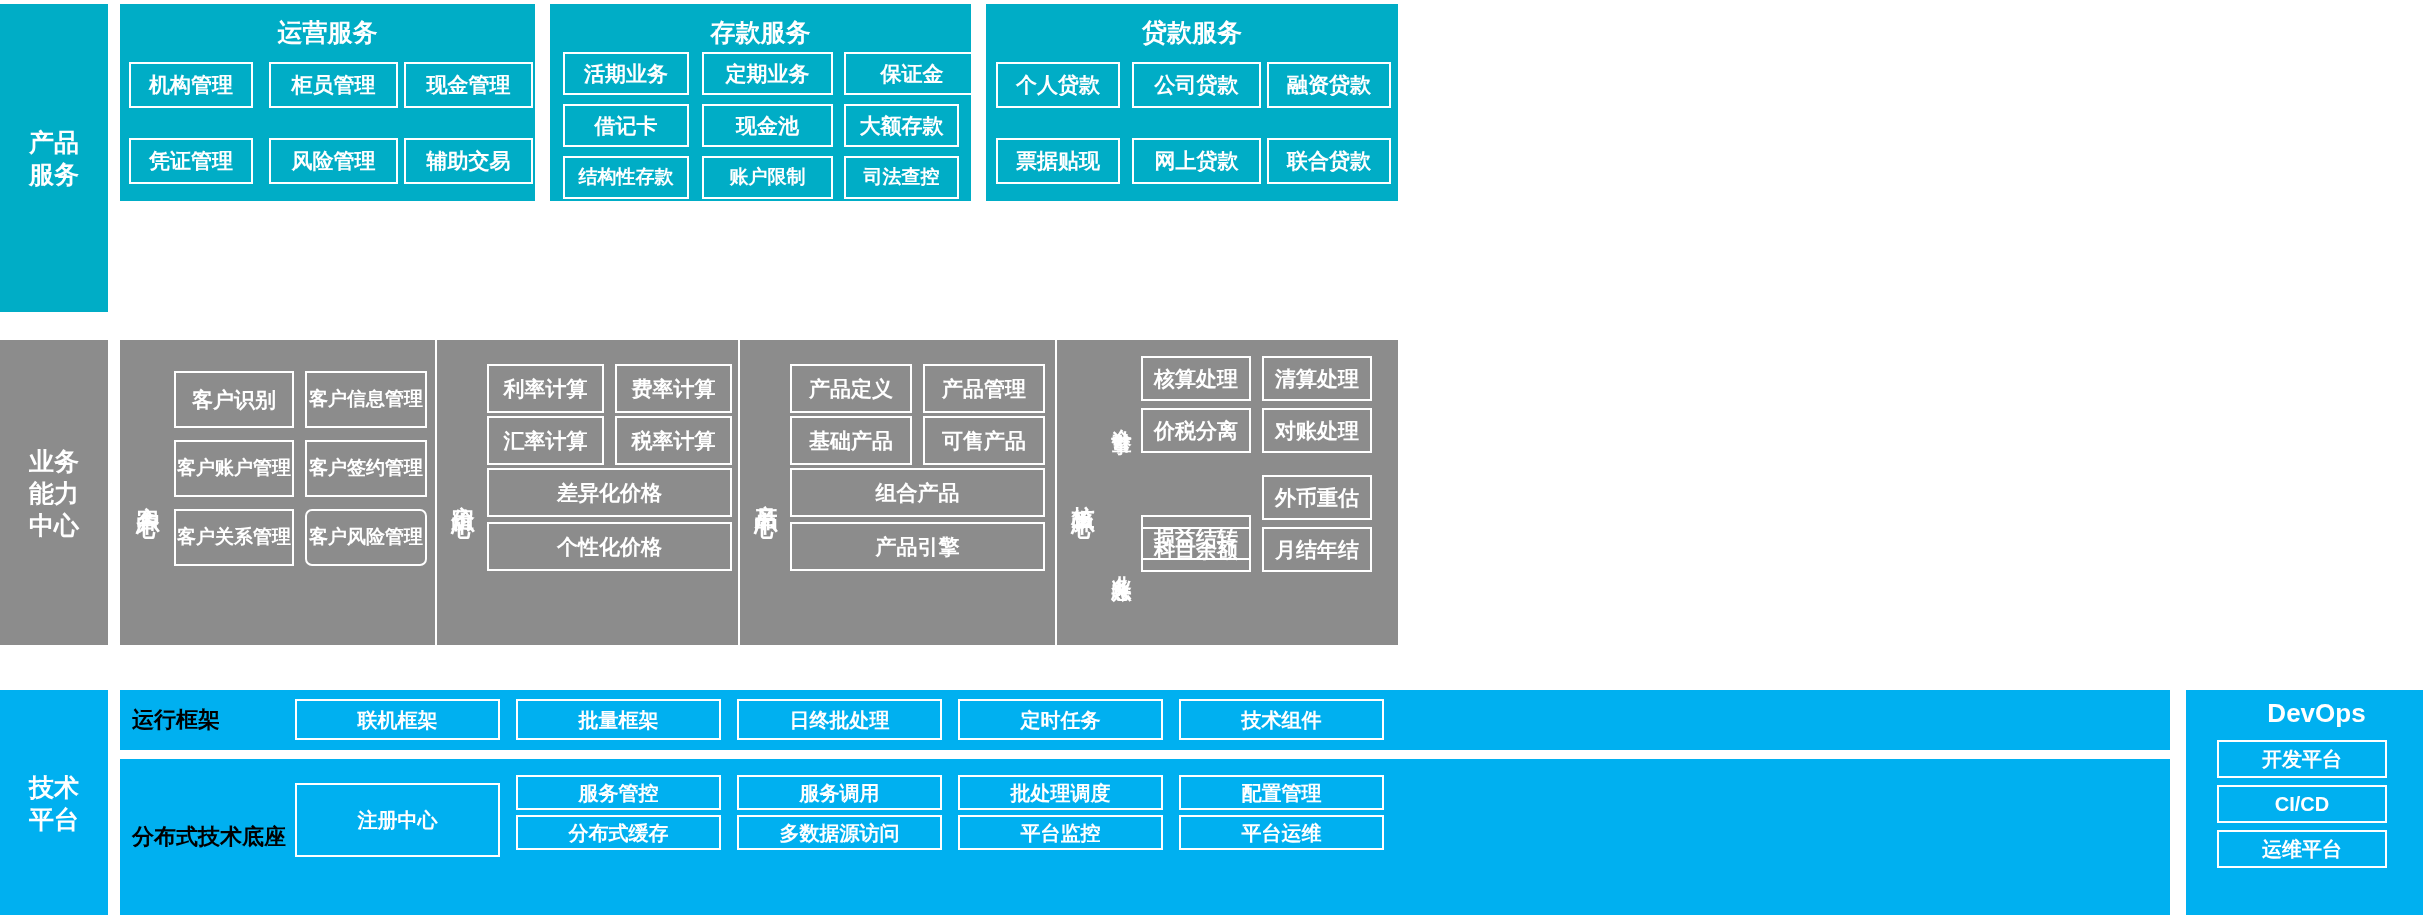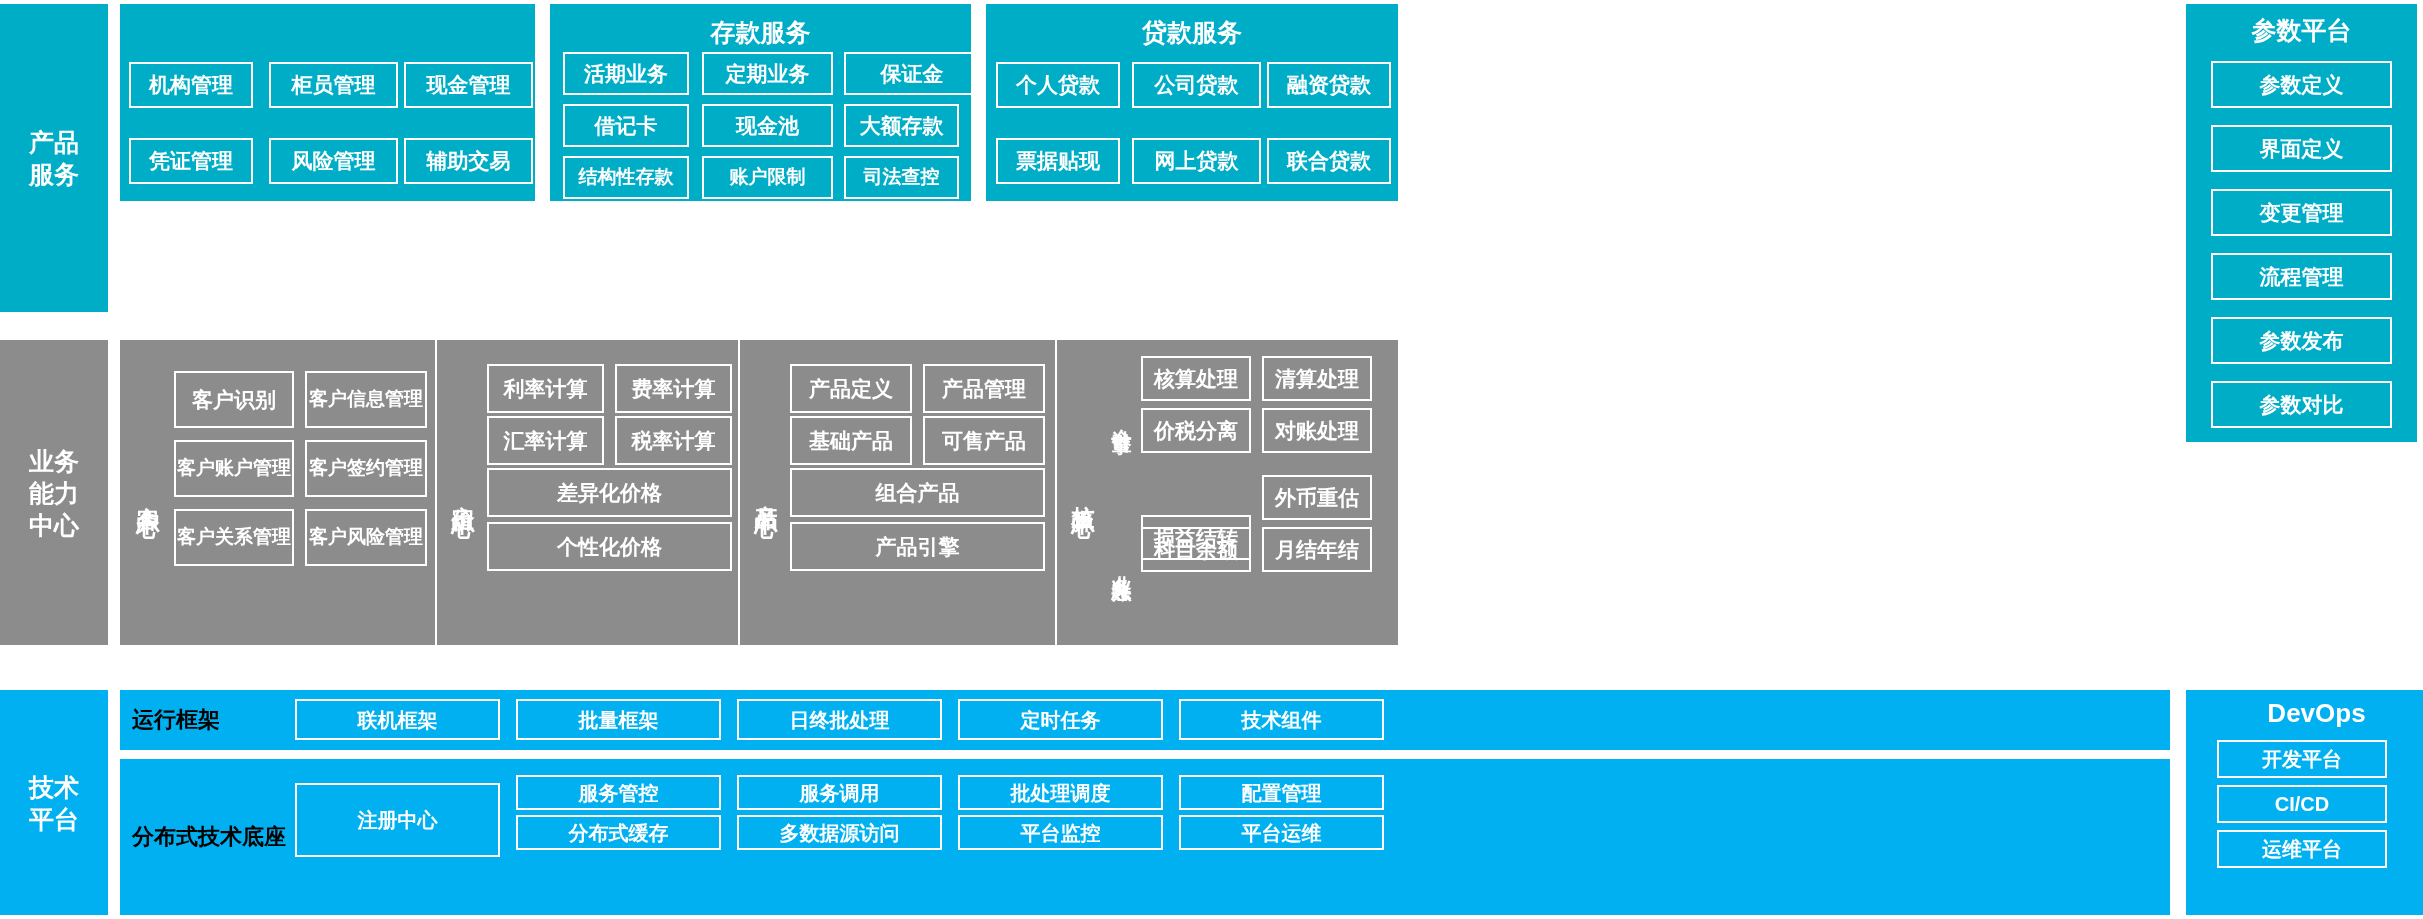--- a/index.html
+++ b/index.html
@@ -69,20 +69,21 @@
 <div id="root">
 
   <div class="panel cyan" style="left:0;top:4px;width:108px;height:308px;">
     <div class="band-label" style="left:0;top:0;width:108px;height:308px;flex-direction:column;">
       <span>产品</span>
       <span>服务</span>
     </div>
   </div>
 
   <div class="panel cyan" style="left:120px;top:4px;width:415px;height:197px;">
+    <div class="grp-title" style="top:12px;">运营服务</div>
     <div class="tile" style="left:9px;top:58px;width:124px;height:46px;">机构管理</div>
     <div class="tile" style="left:149px;top:58px;width:129px;height:46px;">柜员管理</div>
     <div class="tile" style="left:284px;top:58px;width:129px;height:46px;">现金管理</div>
     <div class="tile" style="left:9px;top:134px;width:124px;height:46px;">凭证管理</div>
     <div class="tile" style="left:149px;top:134px;width:129px;height:46px;">风险管理</div>
     <div class="tile" style="left:284px;top:134px;width:129px;height:46px;">辅助交易</div>
   </div>
 
   <div class="panel cyan" style="left:550px;top:4px;width:421px;height:197px;">
     <div class="grp-title" style="top:12px;">存款服务</div>
@@ -100,46 +101,37 @@
   <div class="panel cyan" style="left:986px;top:4px;width:412px;height:197px;">
     <div class="grp-title" style="top:12px;">贷款服务</div>
     <div class="tile" style="left:10px;top:58px;width:124px;height:46px;">个人贷款</div>
     <div class="tile" style="left:146px;top:58px;width:129px;height:46px;">公司贷款</div>
     <div class="tile" style="left:281px;top:58px;width:124px;height:46px;">融资贷款</div>
     <div class="tile" style="left:10px;top:134px;width:124px;height:46px;">票据贴现</div>
     <div class="tile" style="left:146px;top:134px;width:129px;height:46px;">网上贷款</div>
     <div class="tile" style="left:281px;top:134px;width:124px;height:46px;">联合贷款</div>
   </div>
 
-  <div class="panel cyan" style="left:2186px;top:4px;width:231px;height:438px;">
-    <div class="grp-title" style="top:10px;">参数平台</div>
-    <div class="tile" style="left:25px;top:57px;width:181px;height:47px;">参数定义</div>
-    <div class="tile" style="left:25px;top:121px;width:181px;height:47px;">界面定义</div>
-    <div class="tile" style="left:25px;top:185px;width:181px;height:47px;">变更管理</div>
-    <div class="tile" style="left:25px;top:249px;width:181px;height:47px;">流程管理</div>
-    <div class="tile" style="left:25px;top:313px;width:181px;height:47px;">参数发布</div>
-    <div class="tile" style="left:25px;top:377px;width:181px;height:47px;">参数对比</div>
-  </div>
 
   <div class="panel gray" style="left:0;top:340px;width:108px;height:305px;">
     <div class="band-label" style="left:0;top:0;width:108px;height:305px;flex-direction:column;">
       <span>业务</span>
       <span>能力</span>
       <span>中心</span>
     </div>
   </div>
 
   <div class="panel gray" style="left:120px;top:340px;width:315px;height:305px;">
     <div class="vlabel" style="left:8px;top:0;width:40px;height:305px;">客户中心</div>
     <div class="tile" style="left:54px;top:31px;width:120px;height:57px;">客户识别</div>
     <div class="tile small" style="left:185px;top:31px;width:122px;height:57px;">客户信息管理</div>
     <div class="tile small" style="left:54px;top:100px;width:120px;height:57px;">客户账户管理</div>
     <div class="tile small" style="left:185px;top:100px;width:122px;height:57px;">客户签约管理</div>
     <div class="tile small" style="left:54px;top:169px;width:120px;height:57px;">客户关系管理</div>
-    <div class="tile small" style="left:185px;top:169px;width:122px;height:57px;">客户风险管理</div>
+    <div class="tile small" style="left:185px;top:169px;width:122px;height:57px;border-radius:7px;">客户风险管理</div>
   </div>
 
   <div class="panel gray" style="left:437px;top:340px;width:301px;height:305px;">
     <div class="vlabel" style="left:6px;top:0;width:40px;height:305px;">定价中心</div>
     <div class="tile" style="left:50px;top:24px;width:117px;height:49px;">利率计算</div>
     <div class="tile" style="left:178px;top:24px;width:117px;height:49px;">费率计算</div>
     <div class="tile" style="left:50px;top:76px;width:117px;height:49px;">汇率计算</div>
     <div class="tile" style="left:178px;top:76px;width:117px;height:49px;">税率计算</div>
     <div class="tile" style="left:50px;top:128px;width:245px;height:49px;">差异化价格</div>
     <div class="tile" style="left:50px;top:182px;width:245px;height:49px;">个性化价格</div>

